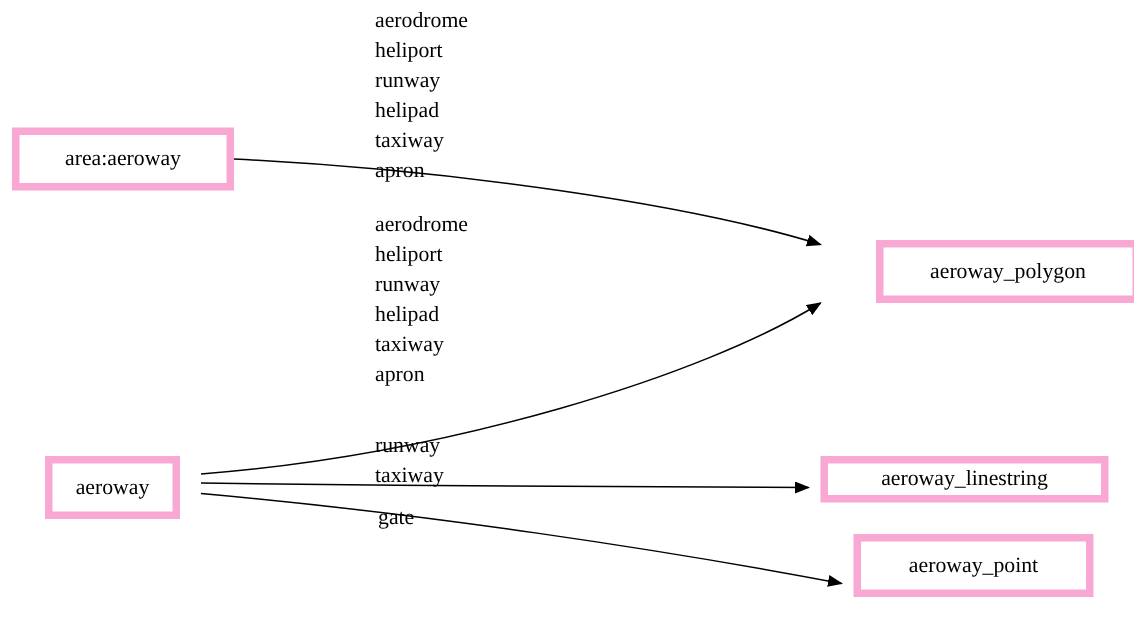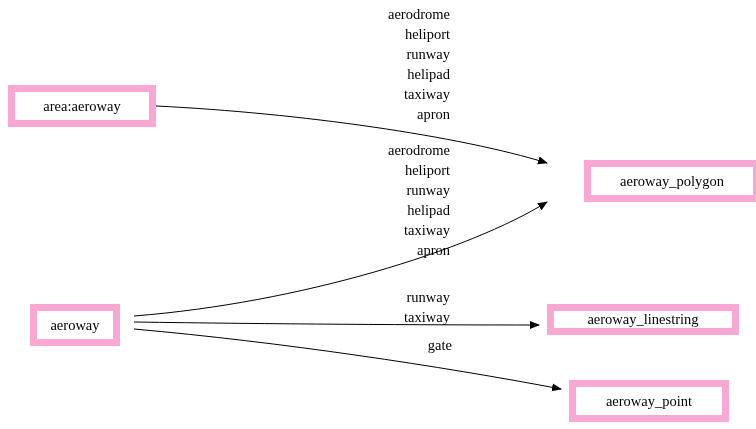--- a/index.html
+++ b/index.html
@@ -19,37 +19,37 @@
   .edge-layer {
     position: absolute;
     left: 0;
     top: 0;
     width: 756px;
     height: 429px;
   }
   .node {
     position: absolute;
     box-sizing: border-box;
-    border: 7px solid #f9a8d4;
+    border: 5px solid #f9a8d4;
     background: #ffffff;
     display: flex;
     align-items: center;
     justify-content: center;
     font-size: 14.5px;
     white-space: nowrap;
   }
   .node-area-aeroway     { left: 8px;   top: 85px;  width: 148px; height: 42px; }
   .node-aeroway          { left: 30px;  top: 304px; width: 90px; height: 42px; }
   .node-aeroway-polygon  { left: 584px; top: 160px; width: 176px; height: 42px; }
   .node-aeroway-linestring { left: 547px; top: 304px; width: 192px; height: 31px; }
-  .node-aeroway-point    { left: 569px; top: 380px; width: 160px; height: 42px; text-align: right; }
+  .node-aeroway-point    { left: 569px; top: 356px; width: 160px; height: 42px; text-align: right; }
   .edge-label {
     position: absolute;
     width: 200px;
-    text-align: right;
+    text-align: left;
     font-size: 14.5px;
     line-height: 20px;
     white-space: pre-line;
   }
   .edge-label-1 { left: 250px; top: 4px; }
   .edge-label-2 { left: 250px; top: 140px; }
   .edge-label-3 { left: 250px; top: 287px; }
   .edge-label-4 { left: 252px; top: 335px; }
 </style>
 </head>

